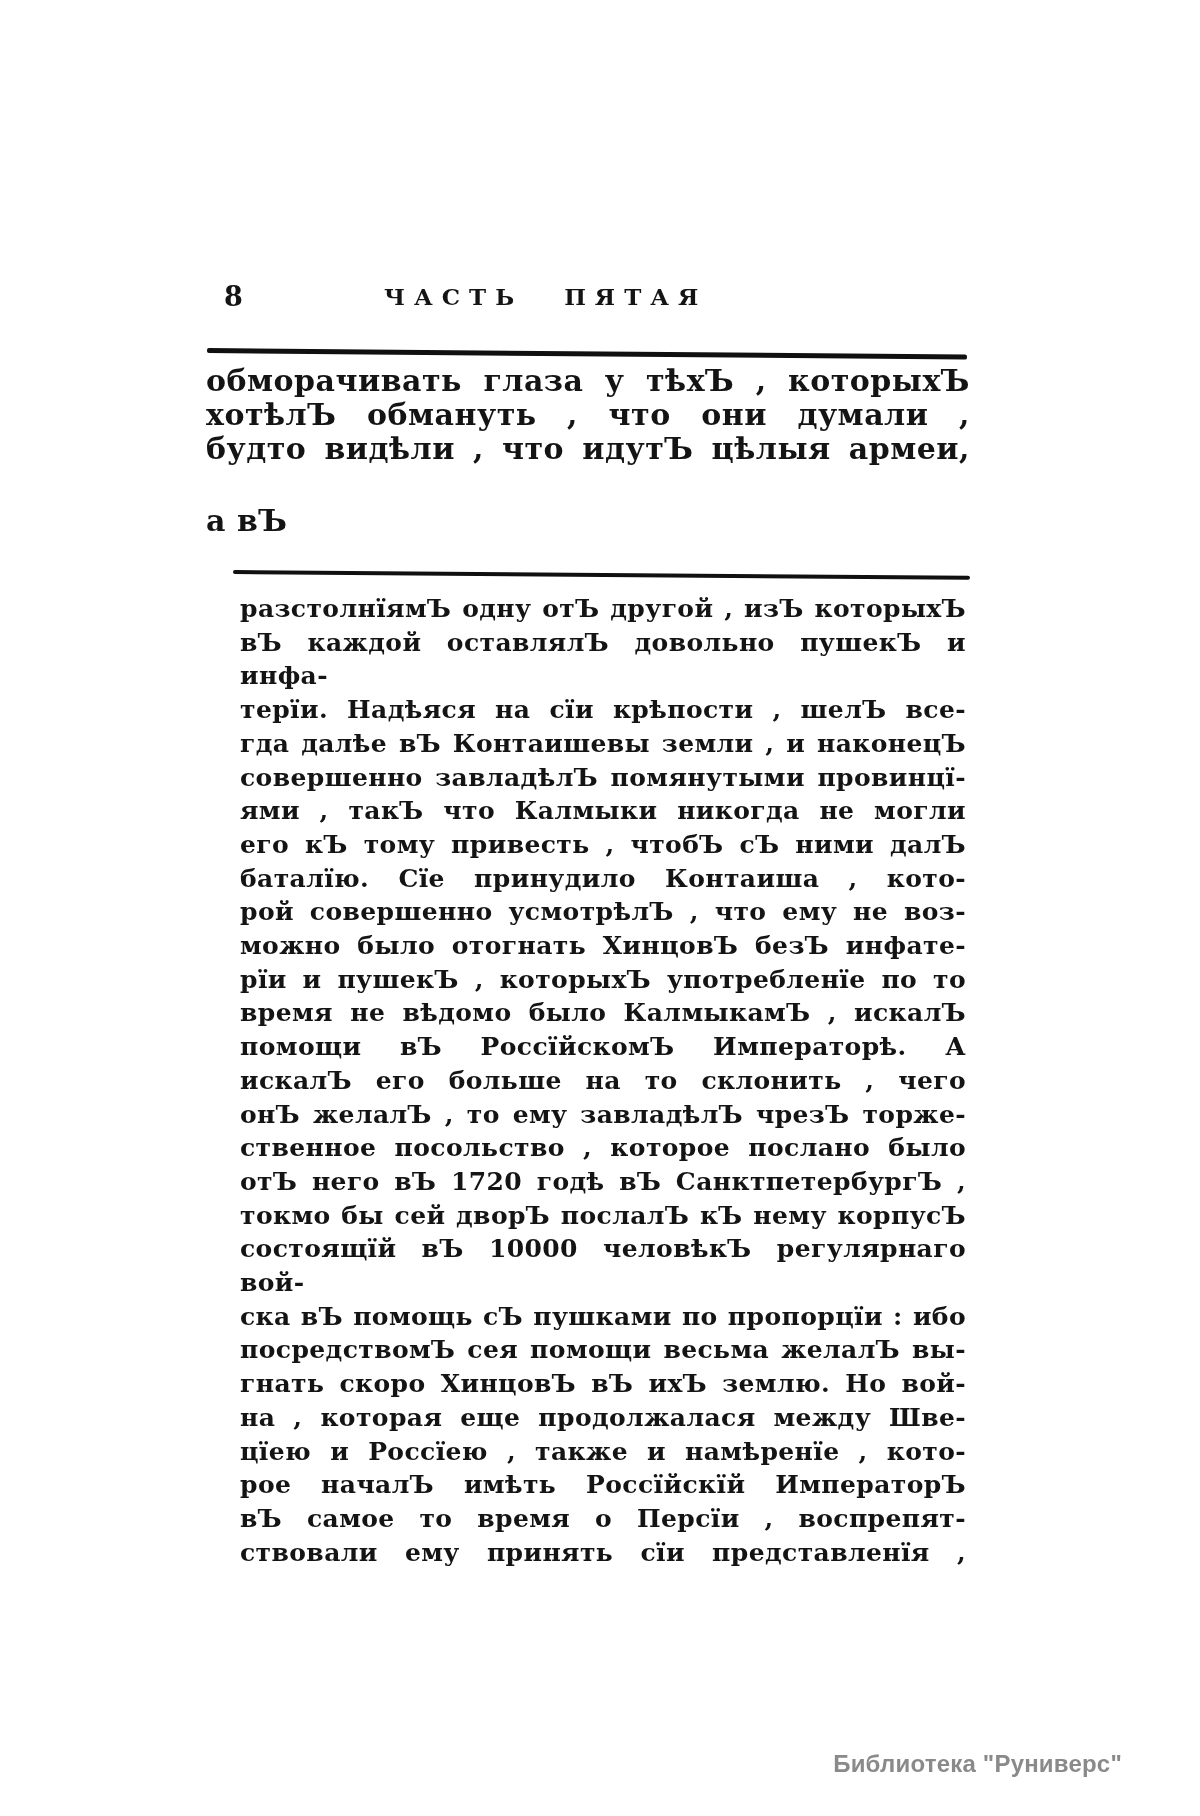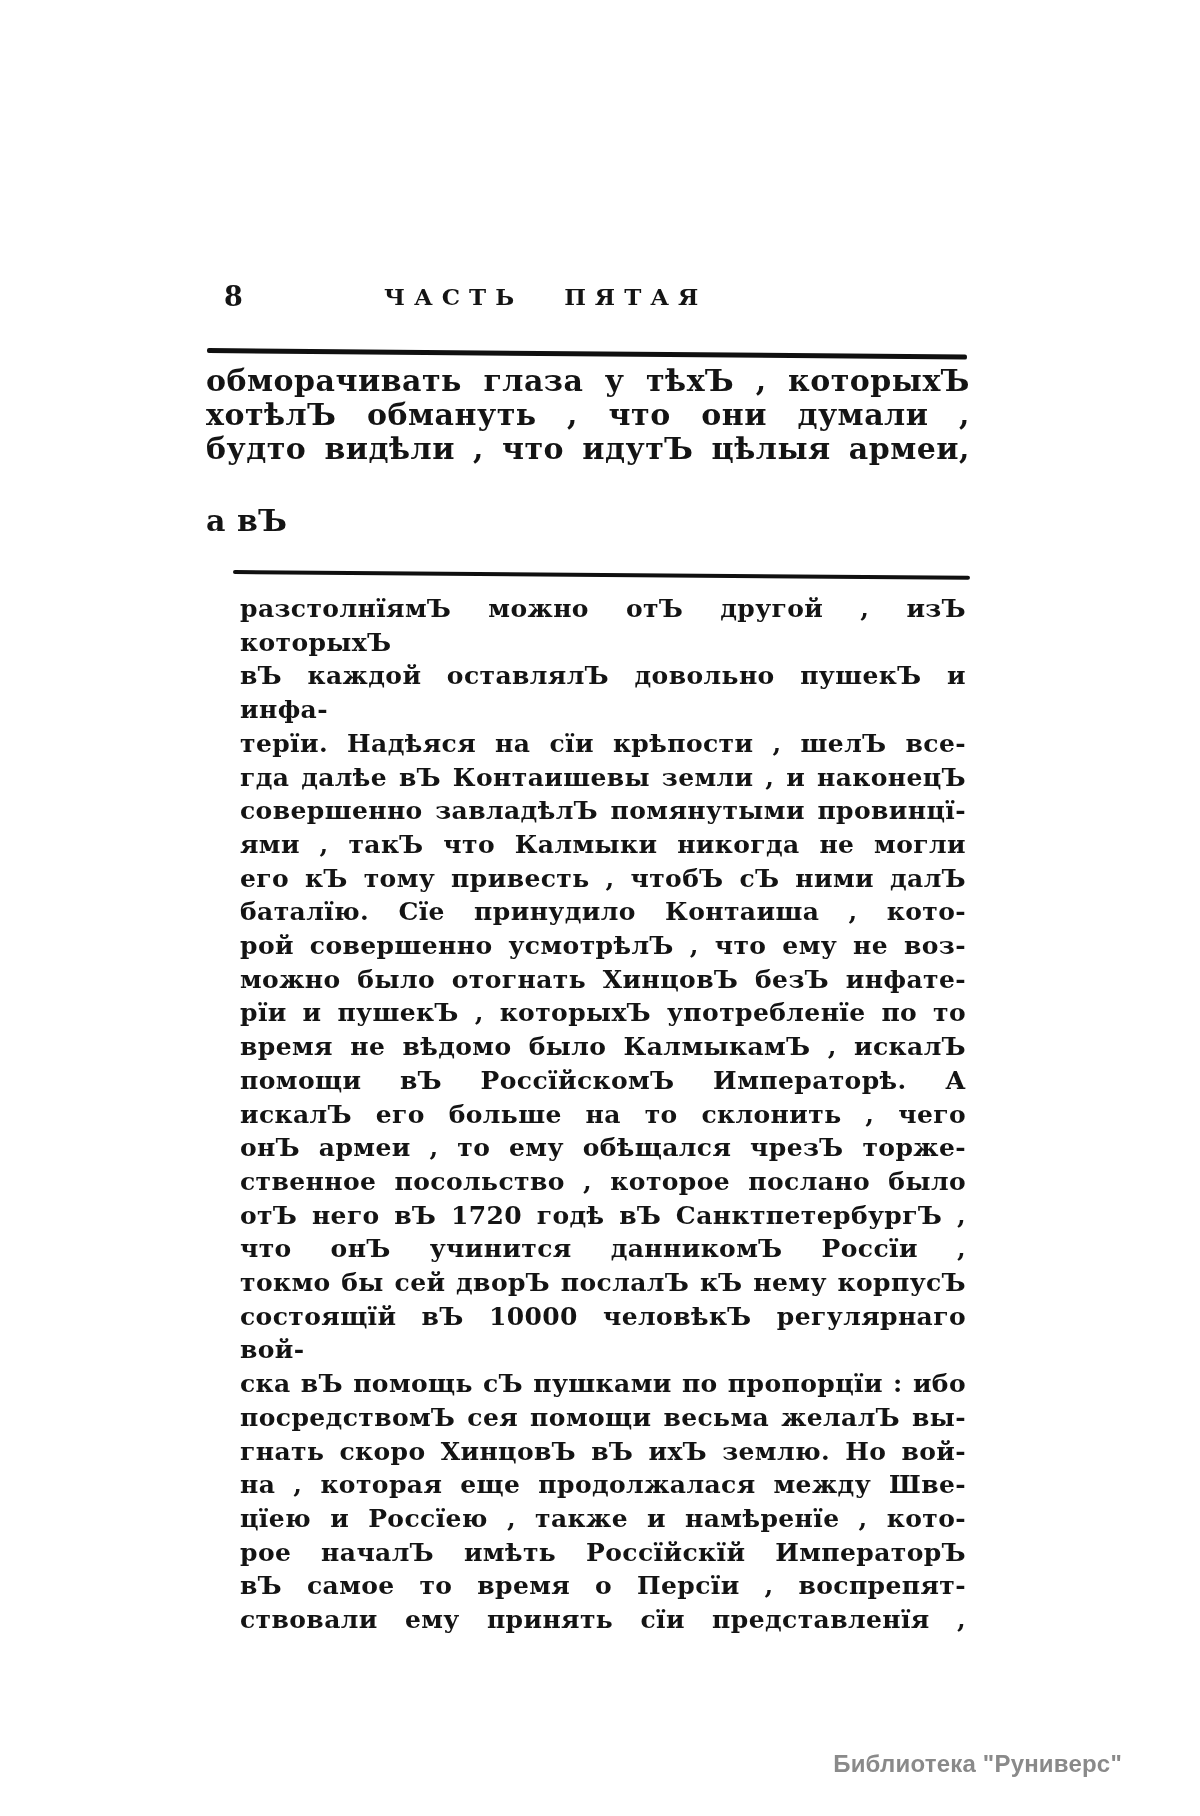--- a/index.html
+++ b/index.html
@@ -119,38 +119,37 @@
       <div class="tline">обморачивать глаза у тѣхЪ , которыхЪ</div>
       <div class="tline">хотѣлЪ обмануть , что они думали ,</div>
       <div class="tline">будто видѣли , что идутЪ цѣлыя армеи,</div>
     </div>
 
   <div class="catchword">а вЪ</div>
 
   <div class="rule rule-footnote"></div>
 
   <div class="footnote">
-      <div class="fline">разстолнїямЪ можно отЪ другой , изЪ которыхЪ</div>
+      <div class="fline">разстолнїямЪ одну отЪ другой , изЪ которыхЪ</div>
       <div class="fline">вЪ каждой оставлялЪ довольно пушекЪ и инфа-</div>
       <div class="fline">терїи.  Надѣяся на сїи крѣпости , шелЪ все-</div>
       <div class="fline">гда далѣе вЪ Контаишевы земли , и наконецЪ</div>
       <div class="fline">совершенно завладѣлЪ помянутыми провинцї-</div>
       <div class="fline">ями ,  такЪ что Калмыки никогда не могли</div>
       <div class="fline">его кЪ тому привесть , чтобЪ сЪ ними далЪ</div>
       <div class="fline">баталїю.  Сїе принудило Контаиша ,  кото-</div>
       <div class="fline">рой совершенно усмотрѣлЪ , что ему не воз-</div>
       <div class="fline">можно было отогнать ХинцовЪ безЪ инфате-</div>
       <div class="fline">рїи и пушекЪ , которыхЪ употребленїе по то</div>
       <div class="fline">время не вѣдомо было КалмыкамЪ , искалЪ</div>
       <div class="fline">помощи вЪ РоссїйскомЪ Императорѣ.  А</div>
       <div class="fline">искалЪ его больше на то склонить , чего</div>
-      <div class="fline">онЪ армеи , то ему обѣщался чрезЪ торже-</div>
+      <div class="fline">онЪ желалЪ , то ему завладѣлЪ чрезЪ торже-</div>
       <div class="fline">ственное посольство ,  которое послано было</div>
       <div class="fline">отЪ него вЪ 1720 годѣ вЪ СанктпетербургЪ ,</div>
-      <div class="fline">что онЪ учинится данникомЪ Россїи ,</div>
       <div class="fline">токмо бы сей дворЪ послалЪ кЪ нему корпусЪ</div>
       <div class="fline">состоящїй вЪ 10000 человѣкЪ регулярнаго вой-</div>
       <div class="fline">ска вЪ помощь сЪ пушками по пропорцїи : ибо</div>
       <div class="fline">посредствомЪ сея  помощи весьма желалЪ вы-</div>
       <div class="fline">гнать скоро ХинцовЪ вЪ ихЪ землю.  Но вой-</div>
       <div class="fline">на ,  которая еще продолжалася между Шве-</div>
       <div class="fline">цїею и Россїею , также и намѣренїе , кото-</div>
       <div class="fline">рое началЪ имѣть Россїйскїй ИмператорЪ</div>
       <div class="fline">вЪ самое то время о Персїи , воспрепят-</div>
       <div class="fline">ствовали ему принять сїи представленїя ,</div>

